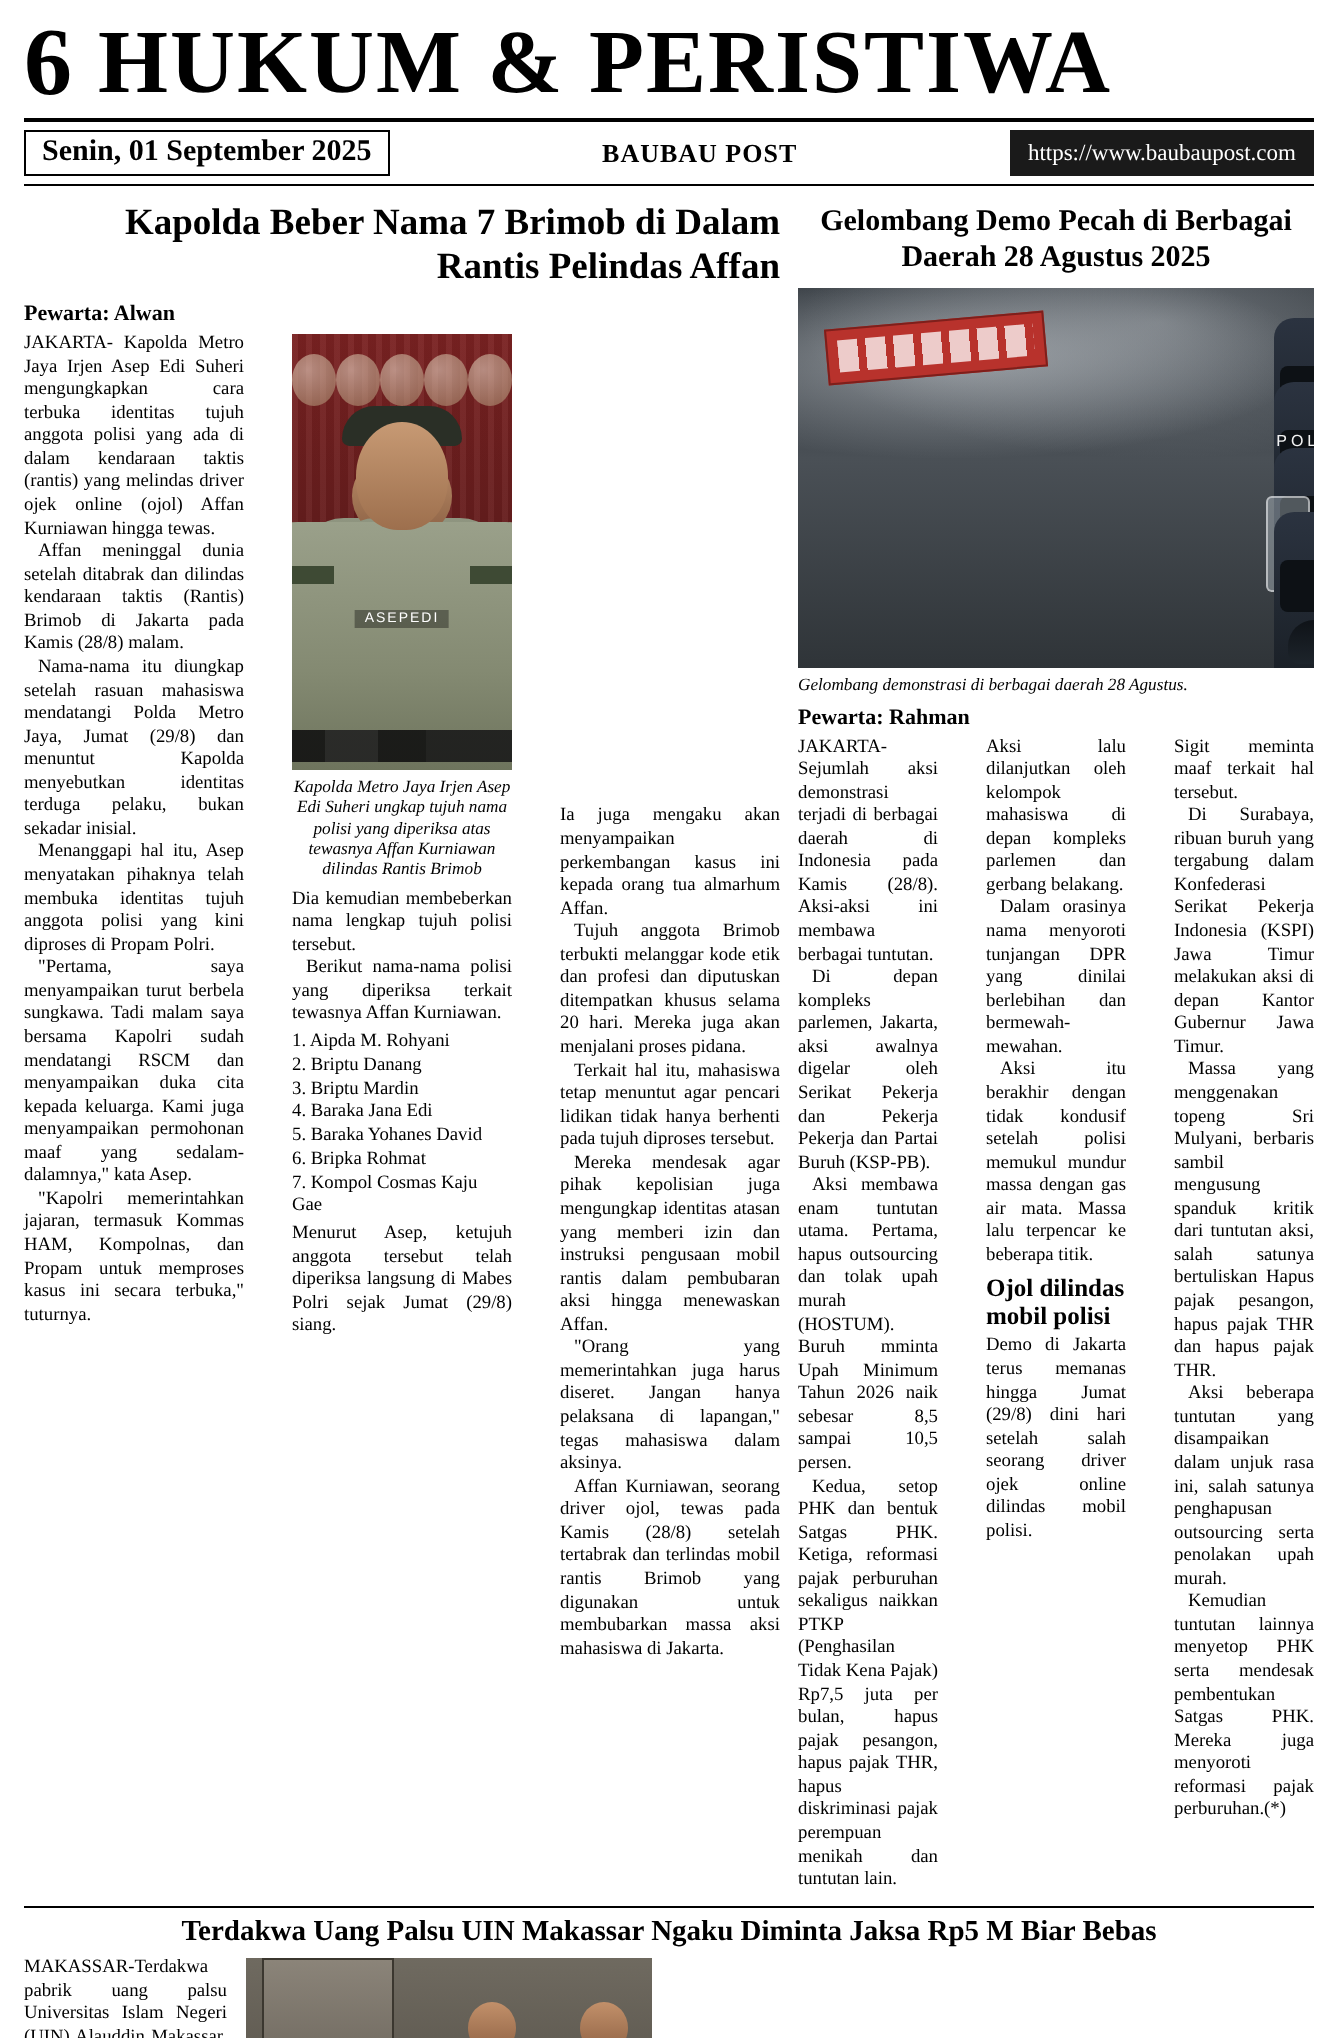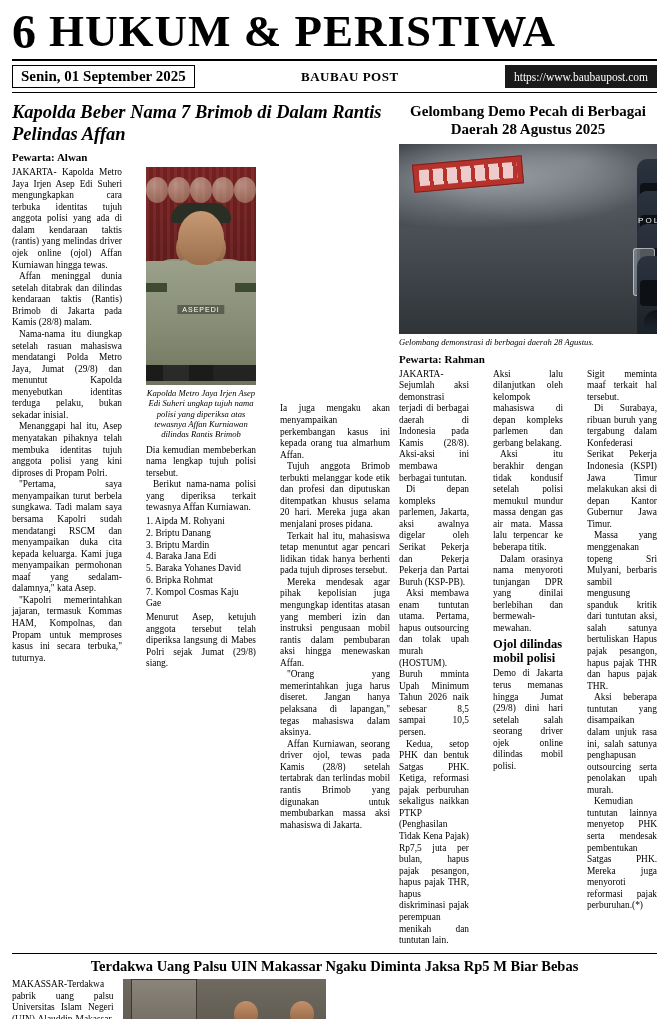--- a/index.html
+++ b/index.html
@@ -78,26 +78,25 @@
   
   .content {
     display: flex;
     gap: 9px;
     margin-top: 7px;
   }
   .left-block { width: 378px; }
   .right-block { width: 258px; }
 
   .headline {
-    text-align: left;
+    text-align: right;
     font-weight: bold;
     font-size: 18.5px;
     line-height: 1.16;
     margin: 2px 0 6px 0;
-    font-style: italic;
   }
   .headline-right {
     text-align: center;
     font-weight: bold;
     font-size: 15px;
     line-height: 1.2;
     margin: 2px 0 6px 0;
   }
   .byline {
     font-weight: bold;
@@ -445,22 +444,22 @@
 
       <div class="cols3">
         <div class="col">
           <p>JAKARTA-Sejumlah aksi demonstrasi terjadi di berbagai daerah di Indonesia pada Kamis (28/8). Aksi-aksi ini membawa berbagai tuntutan.</p>
           <p>Di depan kompleks parlemen, Jakarta, aksi awalnya digelar oleh Serikat Pekerja dan Pekerja Pekerja dan Partai Buruh (KSP-PB).</p>
           <p>Aksi membawa enam tuntutan utama. Pertama, hapus outsourcing dan tolak upah murah (HOSTUM). Buruh mminta Upah Minimum Tahun 2026 naik sebesar 8,5 sampai 10,5 persen.</p>
           <p>Kedua, setop PHK dan bentuk Satgas PHK. Ketiga, reformasi pajak perburuhan sekaligus naikkan PTKP (Penghasilan Tidak Kena Pajak) Rp7,5 juta per bulan, hapus pajak pesangon, hapus pajak THR, hapus diskriminasi pajak perempuan menikah dan tuntutan lain.</p>
         </div>
         <div class="col">
           <p>Aksi lalu dilanjutkan oleh kelompok mahasiswa di depan kompleks parlemen dan gerbang belakang.</p>
+          <p>Dalam orasinya nama menyoroti tunjangan DPR yang dinilai berlebihan dan bermewah-mewahan.</p>
           <p>Aksi itu berakhir dengan tidak kondusif setelah polisi memukul mundur massa dengan gas air mata. Massa lalu terpencar ke beberapa titik.</p>
-          <p>Dalam orasinya nama menyoroti tunjangan DPR yang dinilai berlebihan dan bermewah-mewahan.</p>
           <div class="inline-head">Ojol dilindas mobil polisi</div>
           <p>Demo di Jakarta terus memanas hingga Jumat (29/8) dini hari setelah salah seorang driver ojek online dilindas mobil polisi.</p>
         </div>
         <div class="col">
           <p>Sigit meminta maaf terkait hal tersebut.</p>
           <p>Di Surabaya, ribuan buruh yang tergabung dalam Konfederasi Serikat Pekerja Indonesia (KSPI) Jawa Timur melakukan aksi di depan Kantor Gubernur Jawa Timur.</p>
           <p>Massa yang menggenakan topeng Sri Mulyani, berbaris sambil mengusung spanduk kritik dari tuntutan aksi, salah satunya bertuliskan Hapus pajak pesangon, hapus pajak THR dan hapus pajak THR.</p>
           <p>Aksi beberapa tuntutan yang disampaikan dalam unjuk rasa ini, salah satunya penghapusan outsourcing serta penolakan upah murah.</p>
           <p>Kemudian tuntutan lainnya menyetop PHK serta mendesak pembentukan Satgas PHK. Mereka juga menyoroti reformasi pajak perburuhan.(*)</p>
         </div>

